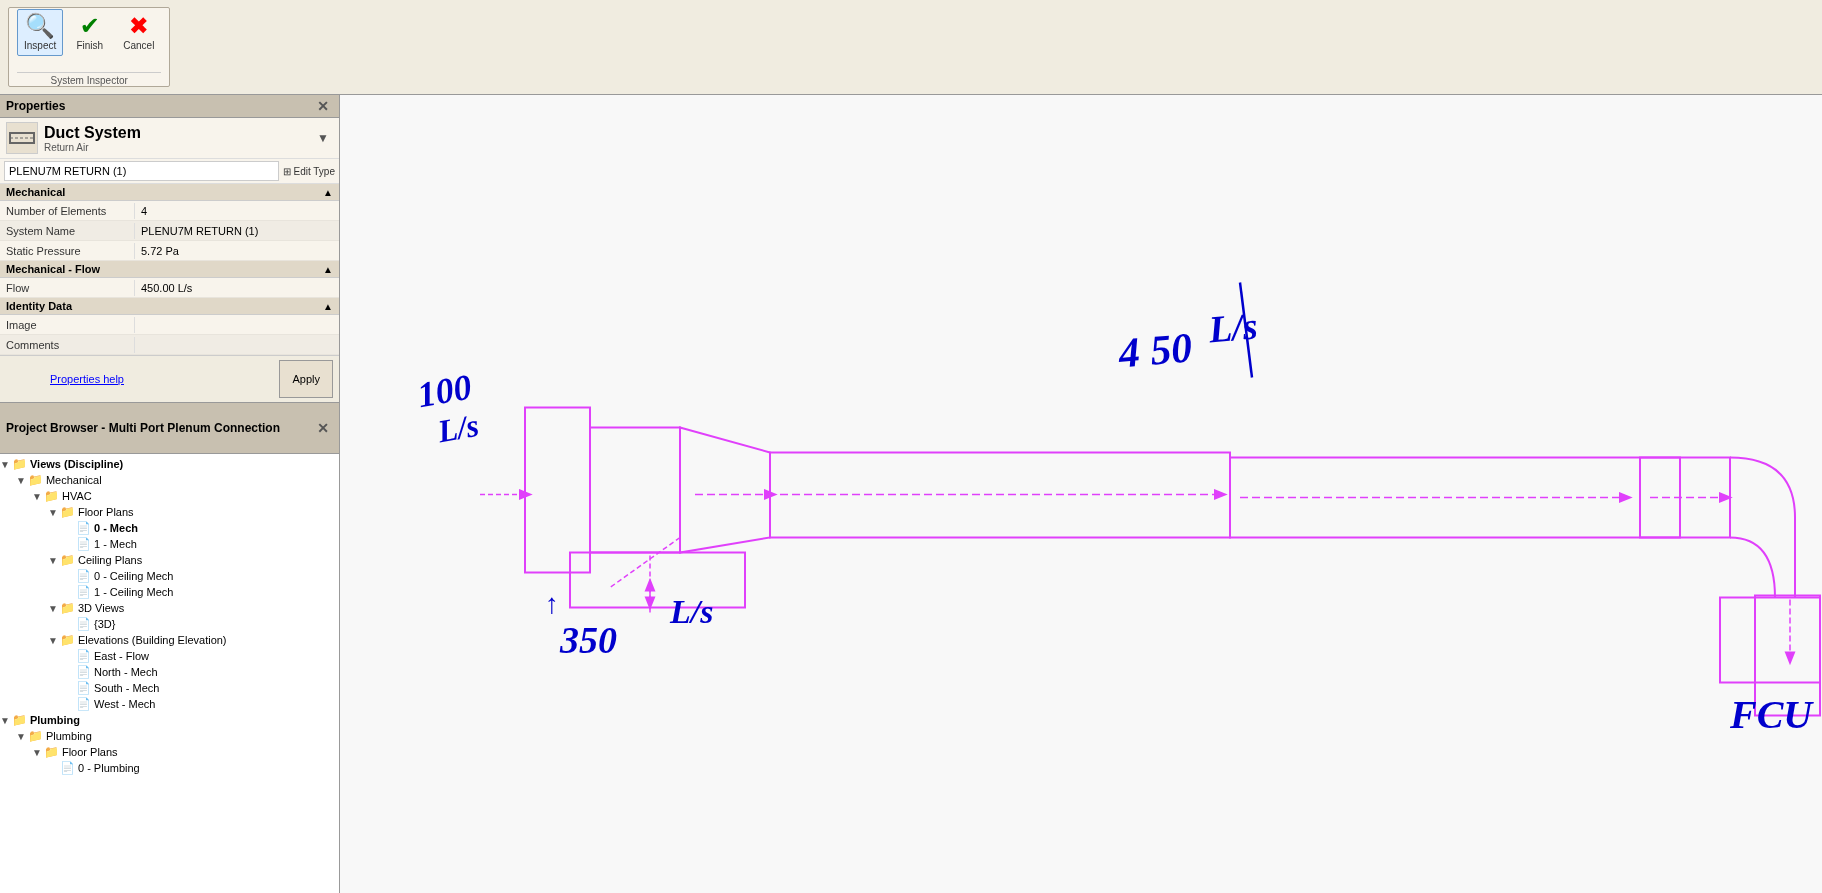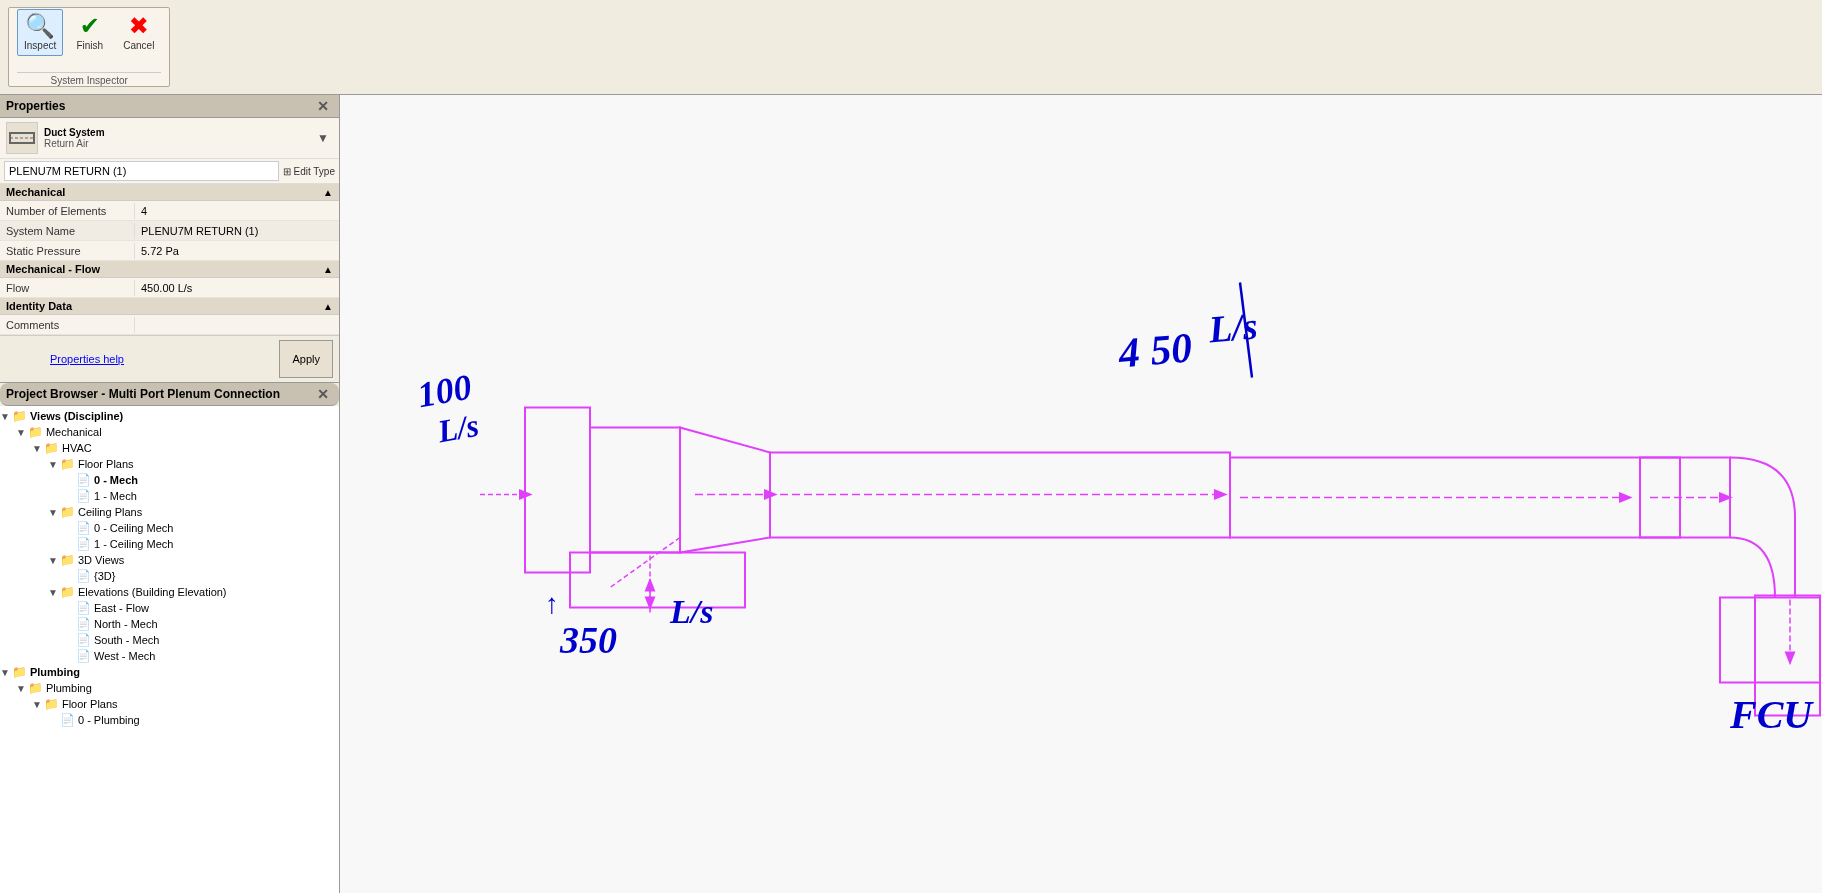--- a/index.html
+++ b/index.html
@@ -106,21 +106,21 @@
       background: #e8e0d0;
       border: 1px solid #ccc;
       display: flex;
       align-items: center;
       justify-content: center;
       font-size: 18px;
       color: #666;
       flex-shrink: 0;
     }
     .prop-type-text { flex: 1; }
-    .prop-type-name { font-weight: bold; font-size: 10px; }
+    .prop-type-name { font-weight: bold; font-size: 16px; }
     .prop-type-sub { font-size: 10px; color: #555; }
     .prop-type-dropdown {
       width: 16px;
       cursor: pointer;
       color: #555;
     }
 
     .prop-selector-row {
       display: flex;
       align-items: center;
@@ -202,28 +202,27 @@
     
     .project-browser {
       flex: 1;
       overflow: hidden;
       display: flex;
       flex-direction: column;
     }
     .browser-header {
       background: #c8c0b0;
       border-bottom: 1px solid #999;
-      padding: 3px 6px;
+      padding: 17px 6px;
       font-weight: bold;
       font-size: 12px;
       display: flex;
       align-items: center;
       justify-content: space-between;
       flex-shrink: 0;
-      border-radius: 8px;
     }
     .browser-tree {
       flex: 1;
       overflow-y: auto;
       background: white;
       padding: 2px 0;
     }
     .tree-item {
       display: flex;
       align-items: center;
@@ -337,20 +336,24 @@
       <div class="prop-row">
         <span class="prop-label">Flow</span>
         <span class="prop-value">450.00 L/s</span>
       </div>
 
       <div class="prop-section-header">
         <span>Identity Data</span>
         <span class="prop-section-arrow">▲</span>
       </div>
       <div class="prop-row">
+        <span class="prop-label">Image</span>
+        <span class="prop-value"></span>
+      </div>
+      <div class="prop-row">
         <span class="prop-label">Comments</span>
         <span class="prop-value"></span>
       </div>
 
       <div class="prop-footer">
         <a class="prop-help" href="#">Properties help</a>
         <button class="apply-button">Apply</button>
       </div>
     </div>
 

